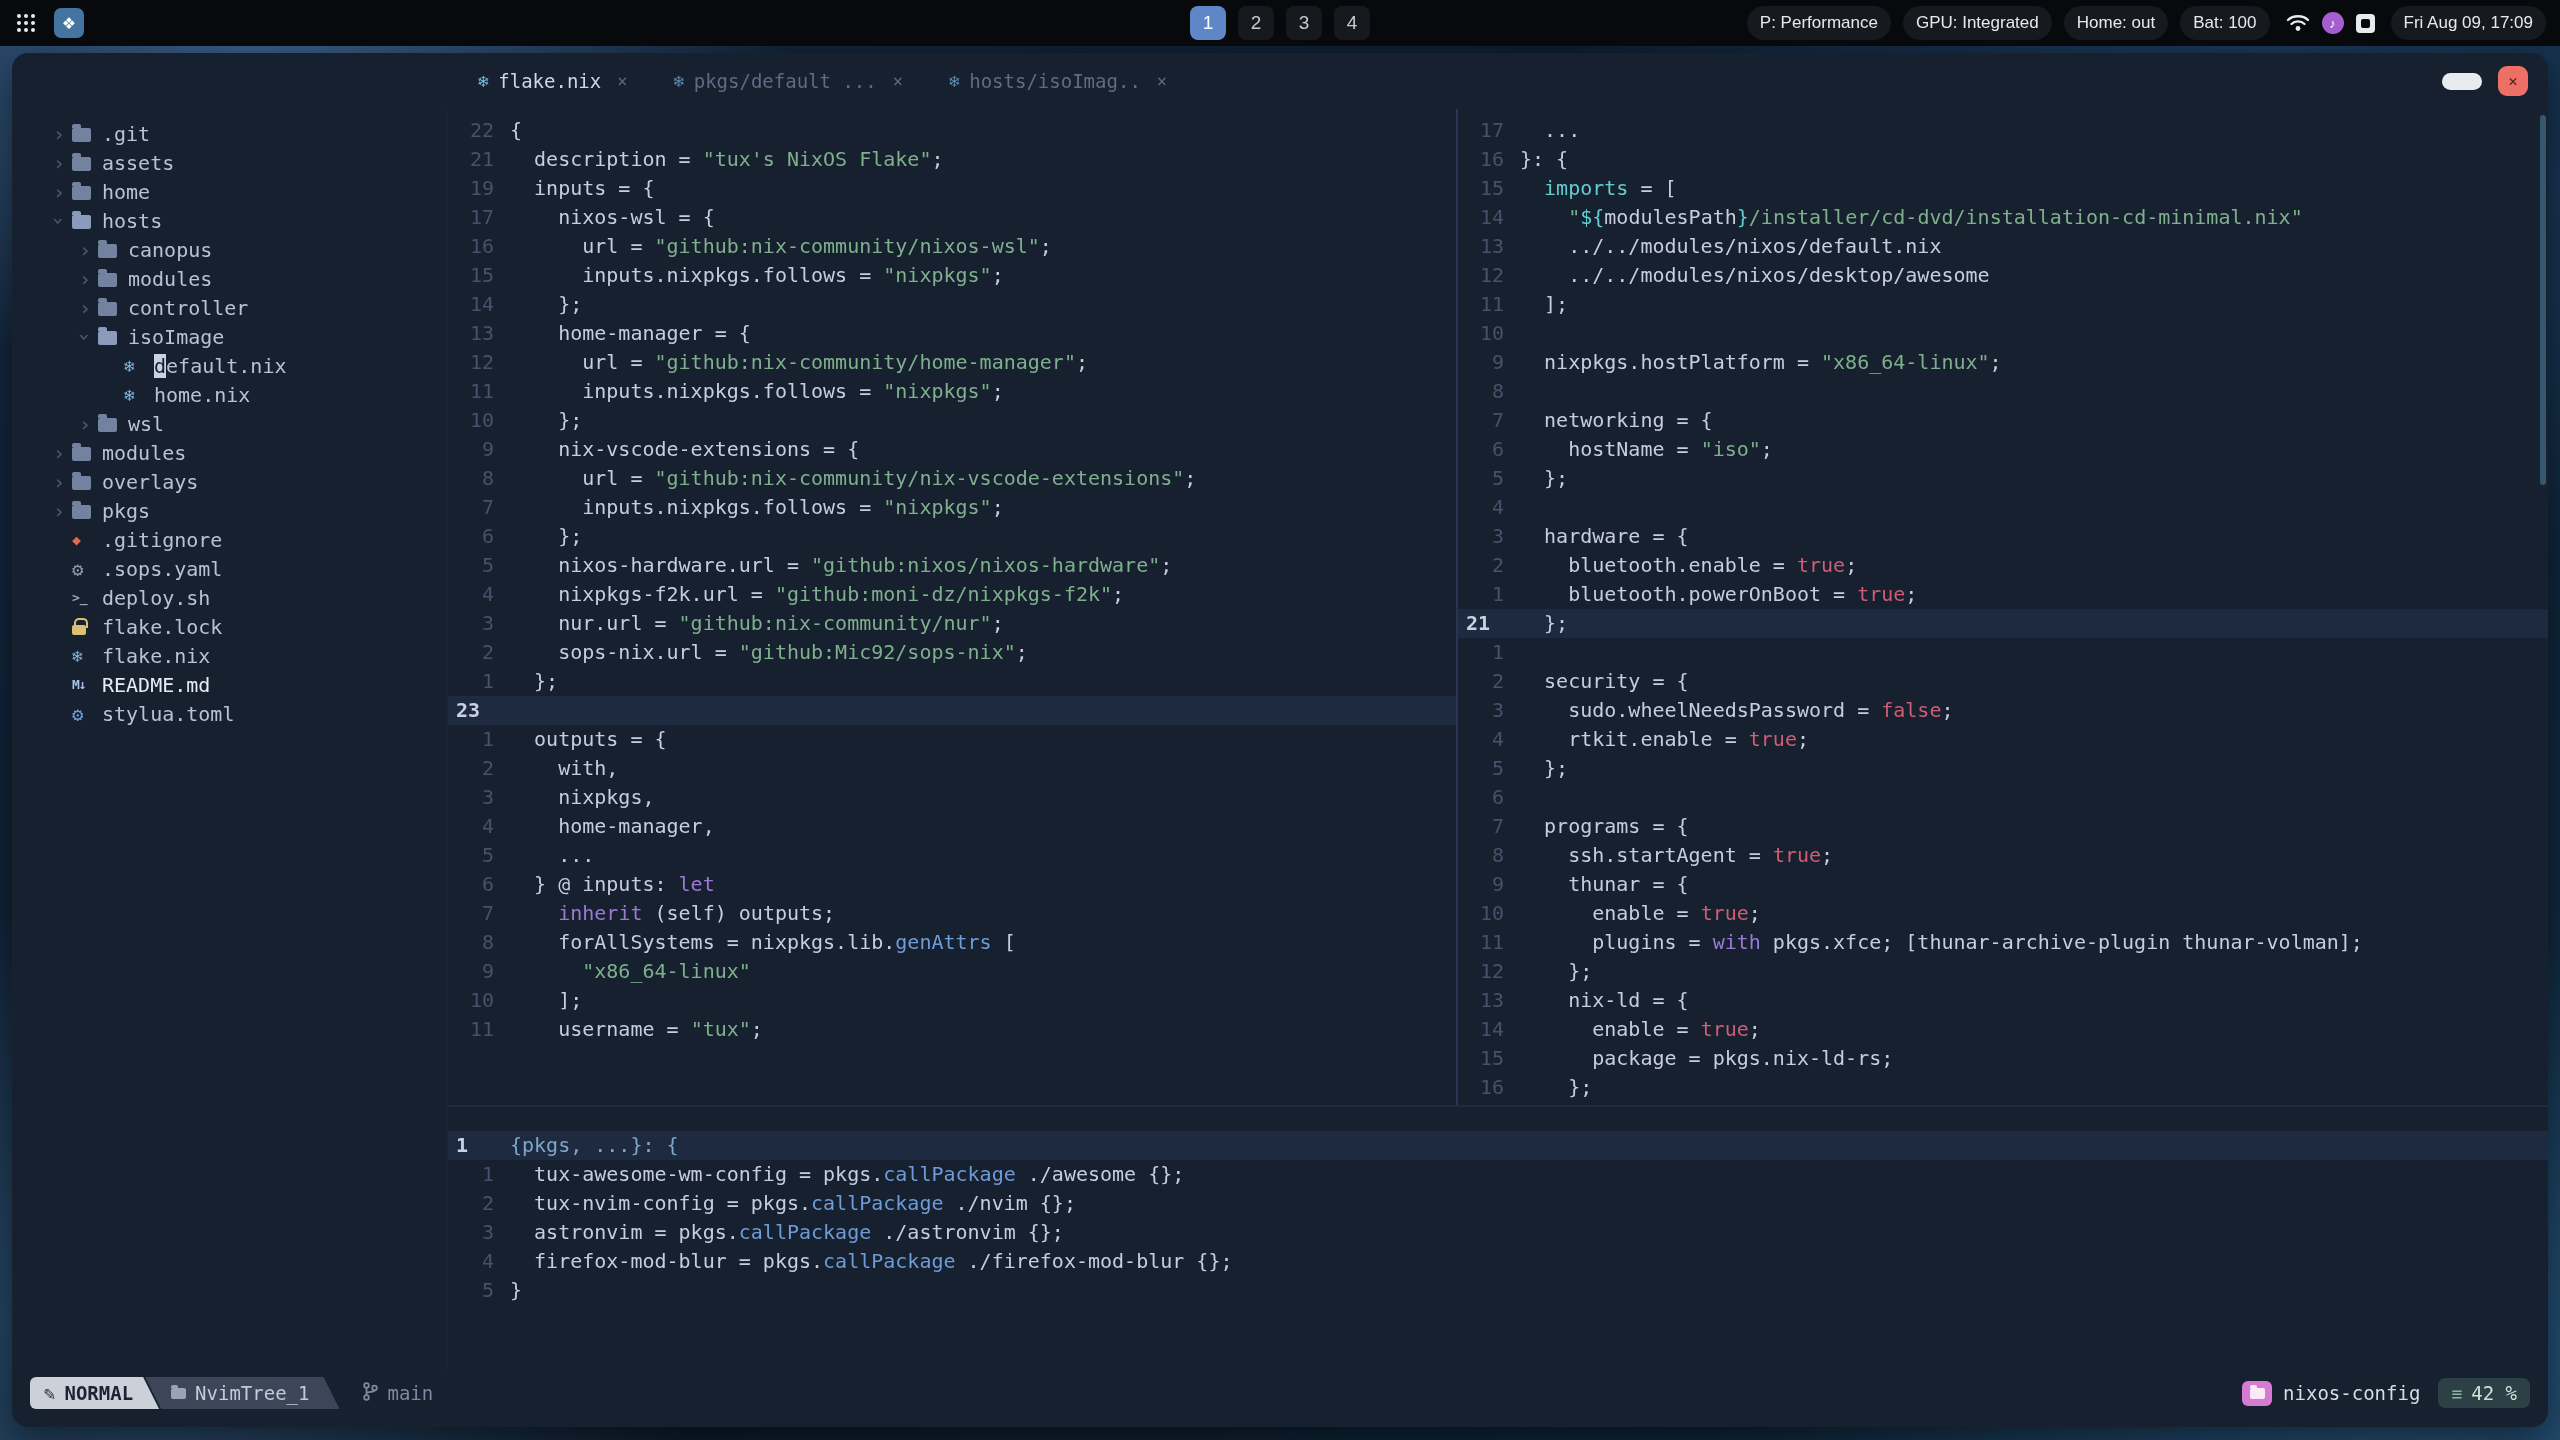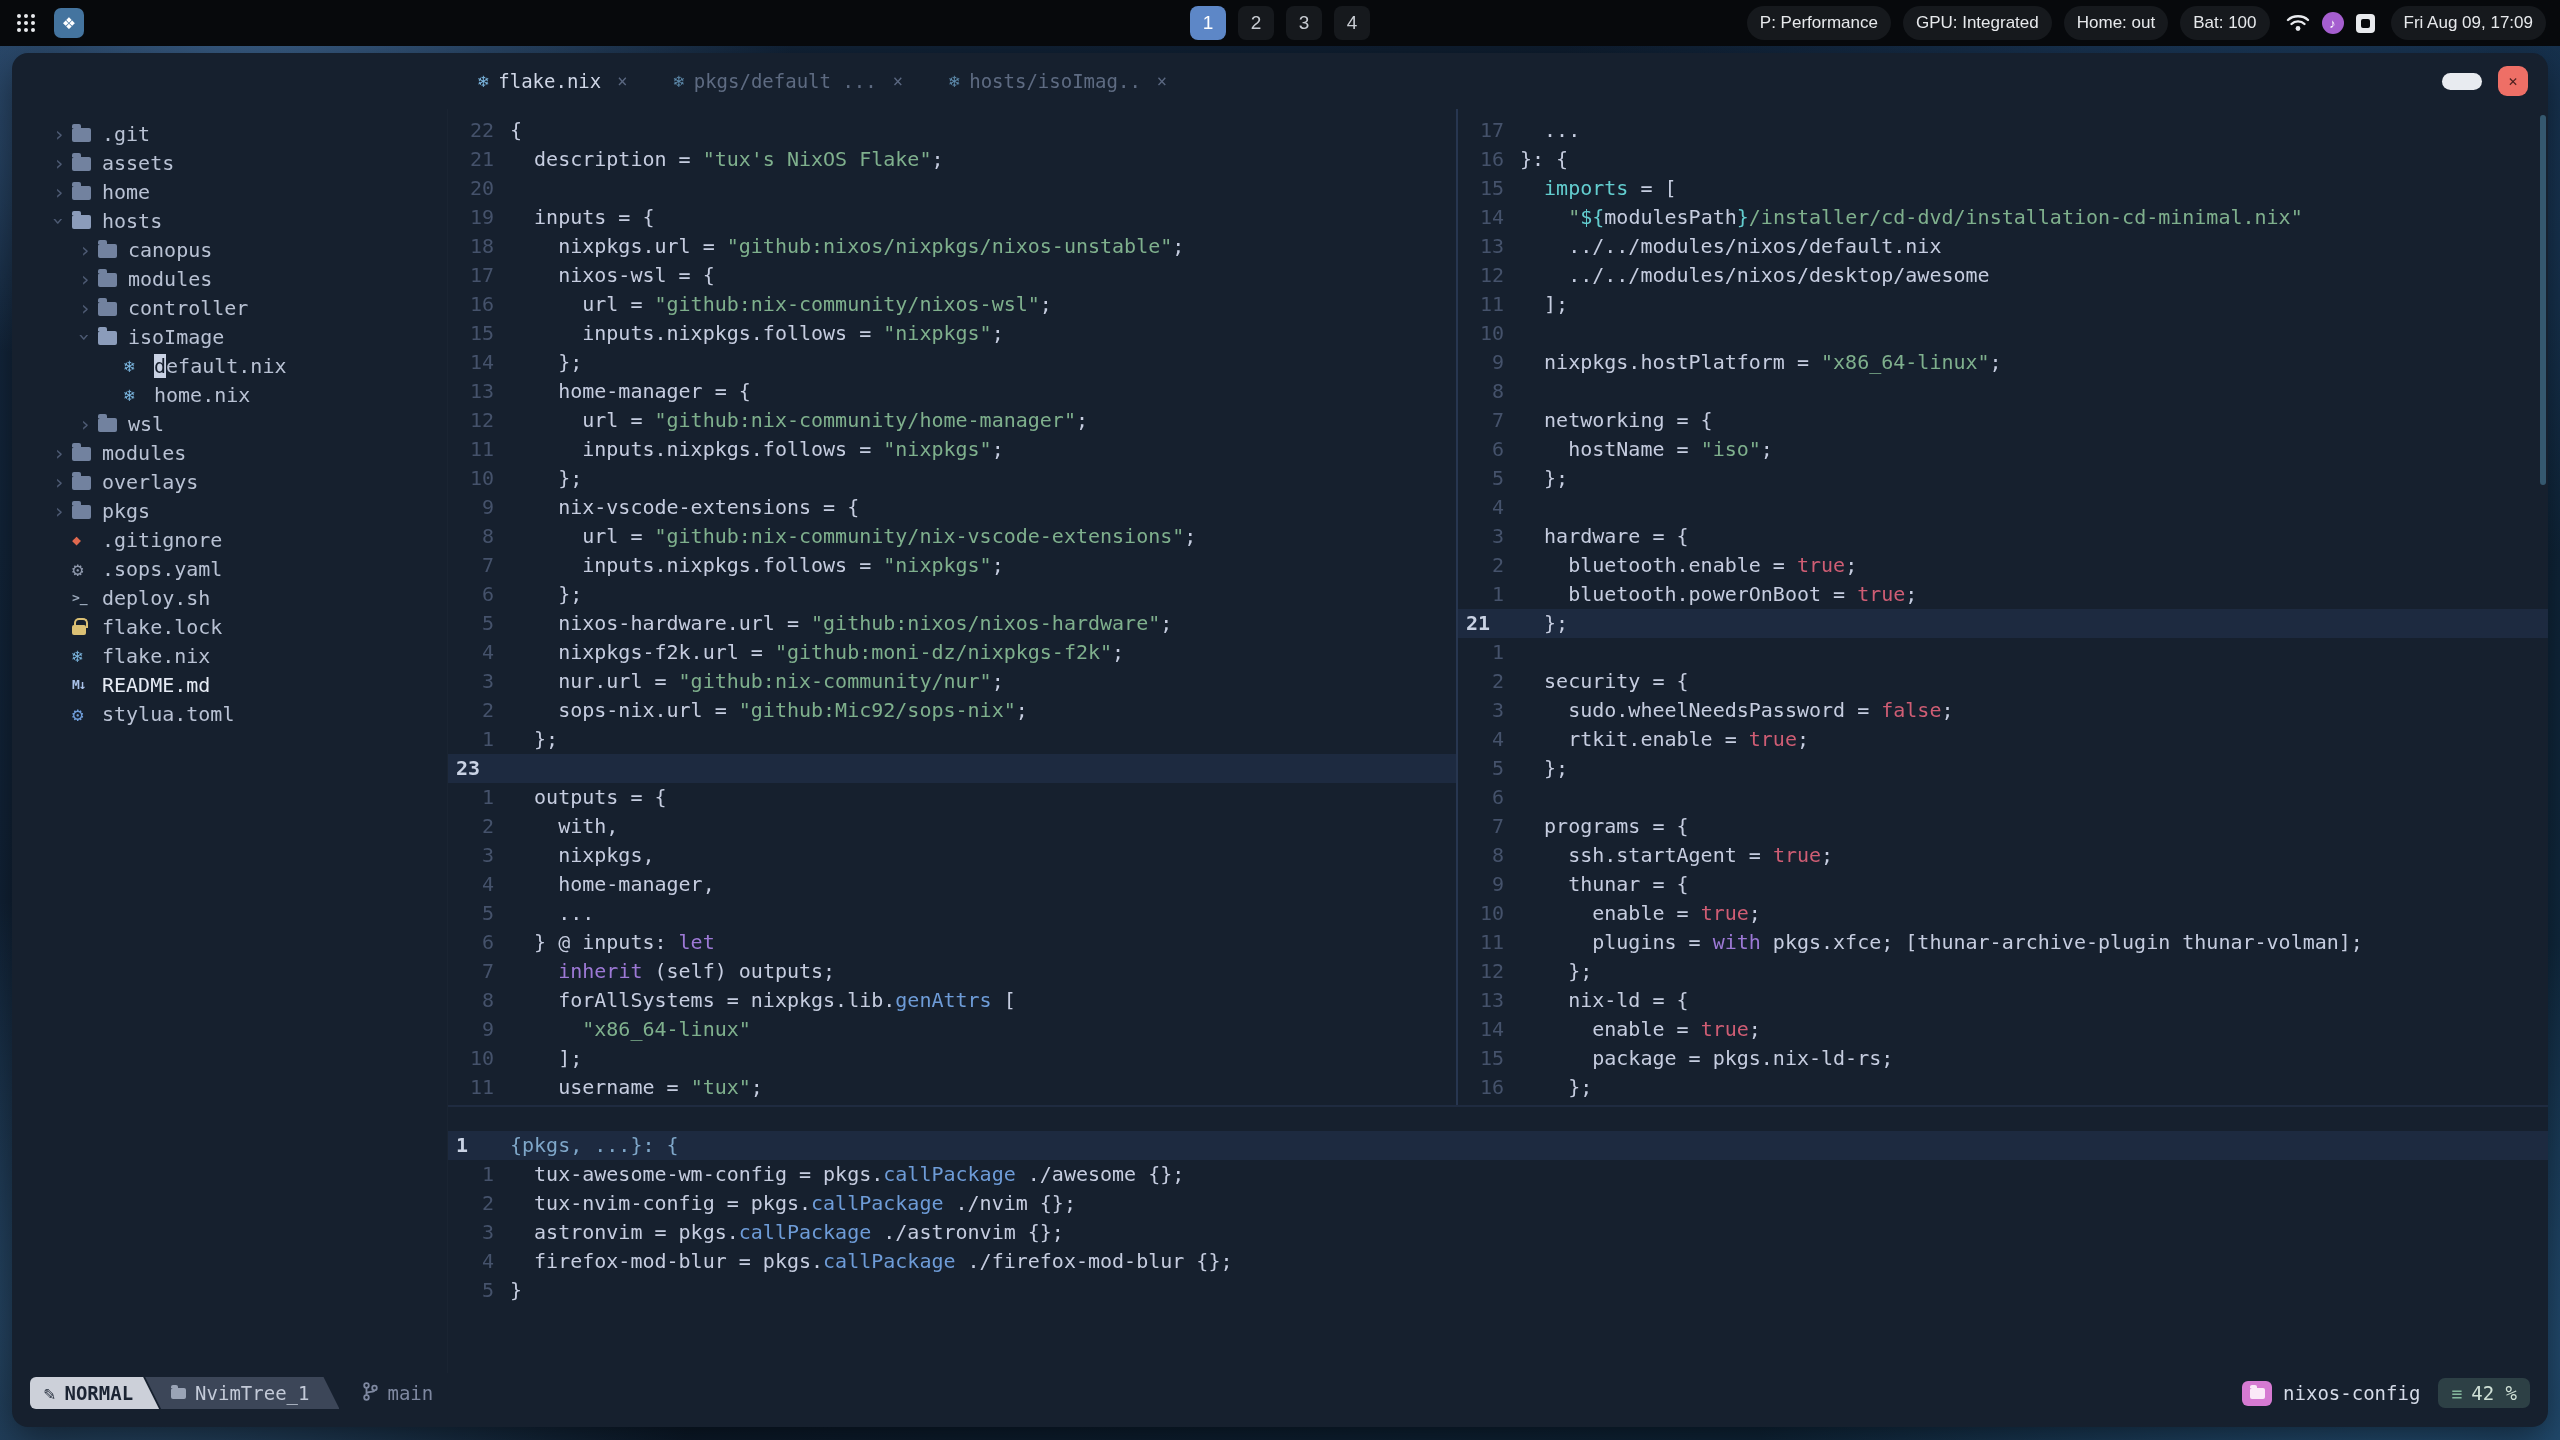--- a/index.html
+++ b/index.html
@@ -309,23 +309,21 @@
             <span class="gi gi-gear-blue">⚙</span>
           </span>
           <span class="tlab">stylua.toml</span>
         </div>
       </div>
     <div class="editors">
       <div class="toprow">
         <div class="pane pane-left">
             <div class="cline"><span class="lnum">22</span><span class="lcode"><span class="sg-f">{</span></span></div>
             <div class="cline"><span class="lnum">21</span><span class="lcode"><span class="sg-f">  description = </span><span class="sg-s">"tux's NixOS Flake"</span><span class="sg-f">;</span></span></div>
-            <div class="cline"><span class="lnum">20</span><span class="lcode"></span></div>
             <div class="cline"><span class="lnum">19</span><span class="lcode"><span class="sg-f">  inputs = {</span></span></div>
-            <div class="cline"><span class="lnum">18</span><span class="lcode"><span class="sg-f">    nixpkgs.url = </span><span class="sg-s">"github:nixos/nixpkgs/nixos-unstable"</span><span class="sg-f">;</span></span></div>
             <div class="cline"><span class="lnum">17</span><span class="lcode"><span class="sg-f">    nixos-wsl = {</span></span></div>
             <div class="cline"><span class="lnum">16</span><span class="lcode"><span class="sg-f">      url = </span><span class="sg-s">"github:nix-community/nixos-wsl"</span><span class="sg-f">;</span></span></div>
             <div class="cline"><span class="lnum">15</span><span class="lcode"><span class="sg-f">      inputs.nixpkgs.follows = </span><span class="sg-s">"nixpkgs"</span><span class="sg-f">;</span></span></div>
             <div class="cline"><span class="lnum">14</span><span class="lcode"><span class="sg-f">    };</span></span></div>
             <div class="cline"><span class="lnum">13</span><span class="lcode"><span class="sg-f">    home-manager = {</span></span></div>
             <div class="cline"><span class="lnum">12</span><span class="lcode"><span class="sg-f">      url = </span><span class="sg-s">"github:nix-community/home-manager"</span><span class="sg-f">;</span></span></div>
             <div class="cline"><span class="lnum">11</span><span class="lcode"><span class="sg-f">      inputs.nixpkgs.follows = </span><span class="sg-s">"nixpkgs"</span><span class="sg-f">;</span></span></div>
             <div class="cline"><span class="lnum">10</span><span class="lcode"><span class="sg-f">    };</span></span></div>
             <div class="cline"><span class="lnum">9</span><span class="lcode"><span class="sg-f">    nix-vscode-extensions = {</span></span></div>
             <div class="cline"><span class="lnum">8</span><span class="lcode"><span class="sg-f">      url = </span><span class="sg-s">"github:nix-community/nix-vscode-extensions"</span><span class="sg-f">;</span></span></div>

